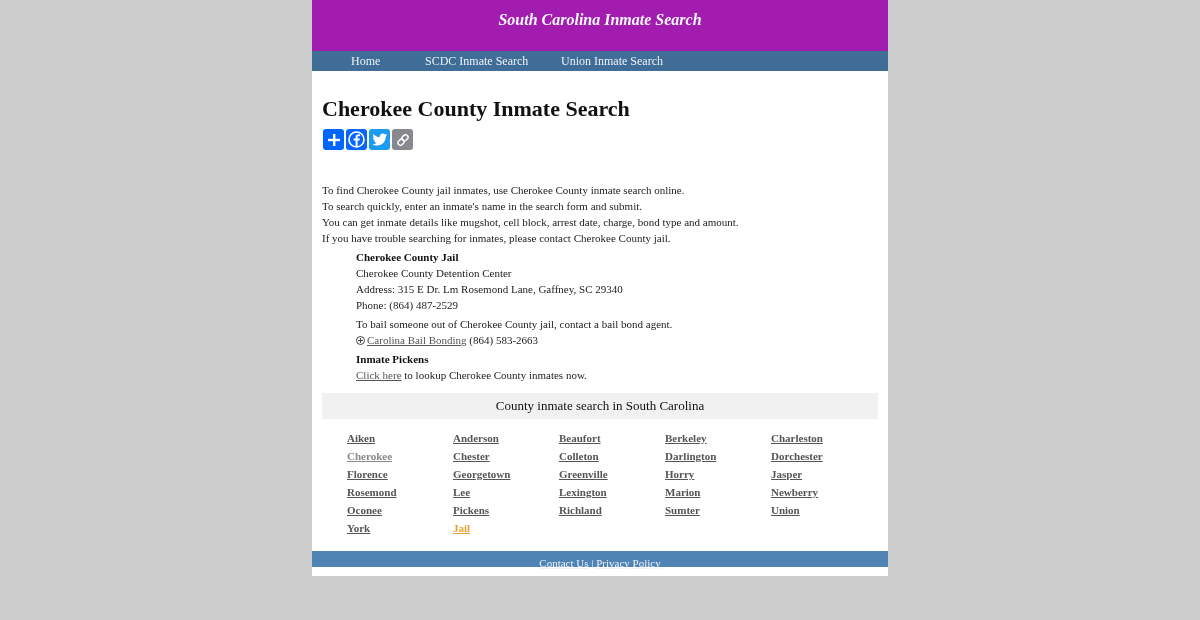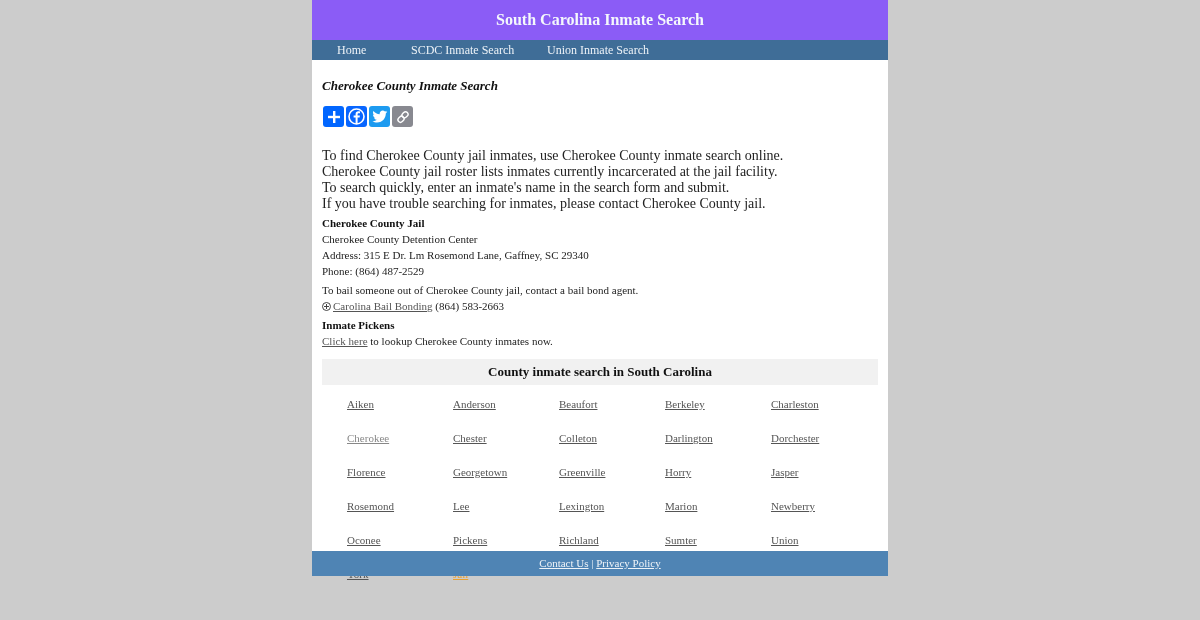--- a/index.html
+++ b/index.html
@@ -11,85 +11,85 @@
     }
     .page {
       position: absolute;
       left: 312px;
       top: 0;
       width: 576px;
       height: 576px;
       background: #ffffff;
     }
     .header {
-      height: 40px;
-      background: #8b5cf6;
+      height: 51px;
+      background: #a21caf;
       color: #f4f8fc;
       text-align: center;
       font-weight: bold;
       font-size: 16px;
       line-height: 40px;
+      font-style: italic;
     }
     .nav {
       height: 20px;
       background: #3f6d97;
       display: flex;
       align-items: center;
       font-size: 12px;
       color: #eef3f8;
     }
     .nav a {
       color: #eef3f8;
       text-decoration: none;
       display: inline-block;
     }
-    .nav a.nav-home { margin-left: 25px; width: 74px; }
+    .nav a.nav-home { margin-left: 39px; width: 74px; }
     .nav a.nav-scdc { width: 136px; }
     .content {
       padding: 0 10px;
     }
     h1 {
-      font-size: 13px;
+      font-size: 22px;
       font-weight: bold;
       color: #111;
-      margin-top: 16px;
+      margin-top: 28px;
       line-height: 20px;
-      font-style: italic;
     }
     .share {
       display: flex;
       gap: 2px;
       margin-top: 10px;
       margin-left: 1px;
     }
     .share .btn {
       width: 21px;
       height: 21px;
       border-radius: 3px;
       display: flex;
       align-items: center;
       justify-content: center;
     }
     .share .btn.add { background: #0166ff; }
     .share .btn.fb { background: #0866ff; }
     .share .btn.tw { background: #1d9bf0; }
     .share .btn.copy { background: #888990; }
     .intro {
-      margin-top: 21px;
-      font-size: 14px;
+      margin-top: 32px;
+      font-size: 11px;
       line-height: 16px;
       color: #222;
     }
     .block {
       font-size: 11px;
       line-height: 16px;
       color: #222;
     }
     .block b { color: #111; }
-    .mt3 { margin-top: 3px; }
+    .mt3 { margin-top: 3px; margin-left: 34px; }
     a.ul { color: #555; text-decoration: underline; }
     .plus-circle {
       display: inline-block;
       width: 9px;
       height: 9px;
       border: 1px solid #444;
       border-radius: 50%;
       position: relative;
       vertical-align: -1px;
       margin-right: 2px;
@@ -103,42 +103,43 @@
       content: "";
       position: absolute;
       left: 3px; top: 1px; width: 1px; height: 5px; background: #444;
     }
     .county-header {
       margin-top: 10px;
       background: #f1f1f1;
       height: 26px;
       line-height: 26px;
       text-align: center;
-      font-weight: bold;
+      font-weight: normal;
       font-size: 13px;
       color: #111;
     }
     .county-grid {
       margin-top: 10px;
       padding-left: 25px;
       display: grid;
       grid-template-columns: 106px 106px 106px 106px 106px;
-      row-gap: 16px;
+      row-gap: 0;
       font-size: 11px;
       line-height: 18px;
+      font-weight: bold;
     }
     .county-grid a { color: #555; text-decoration: underline; }
     .county-grid a.visited { color: #888; }
     .county-grid a.more { color: #e8a030; }
     .footer {
       position: absolute;
       left: 0;
       top: 551px;
       width: 576px;
-      height: 25px;
+      height: 16px;
       background: #4f84b4;
       text-align: center;
       font-size: 11px;
       line-height: 25px;
       color: #eef3f8;
     }
     .footer a { color: #eef3f8; text-decoration: underline; }
   </style>
 </head>
 <body>
@@ -177,22 +178,22 @@
       <a class="btn copy" href="#">
         <svg width="14" height="14" viewBox="0 0 14 14">
             <rect x="6.5" y="1.5" width="5" height="6.5" rx="2.5" transform="rotate(45 9 4.75)" fill="none" stroke="#fff" stroke-width="1.4"></rect>
             <rect x="2.5" y="6" width="5" height="6.5" rx="2.5" transform="rotate(45 5 9.25)" fill="none" stroke="#fff" stroke-width="1.4"></rect>
           </svg>
       </a>
     </div>
 
     <div class="intro">
       <div>To find Cherokee County jail inmates, use Cherokee County inmate search online.</div>
-      <div>Cherokee County jail roster lists inmates currently incarcerated at the jail facility.</div>
       <div>To search quickly, enter an inmate's name in the search form and submit.</div>
+      <div>You can get inmate details like mugshot, cell block, arrest date, charge, bond type and amount.</div>
       <div>If you have trouble searching for inmates, please contact Cherokee County jail.</div>
     </div>
 
     <div class="block mt3">
       <div><b>Cherokee County Jail</b></div>
       <div>Cherokee County Detention Center</div>
       <div>Address: 315 E Dr. Lm Rosemond Lane, Gaffney, SC 29340</div>
       <div>Phone: (864) 487-2529</div>
     </div>
 

